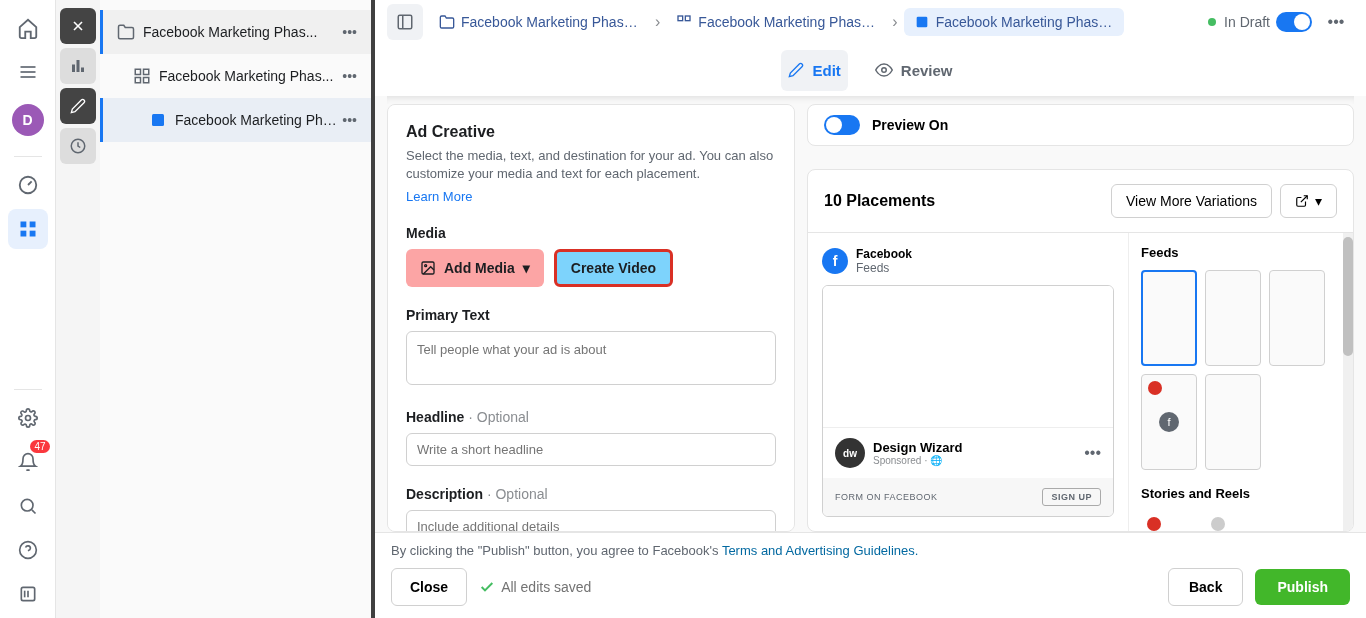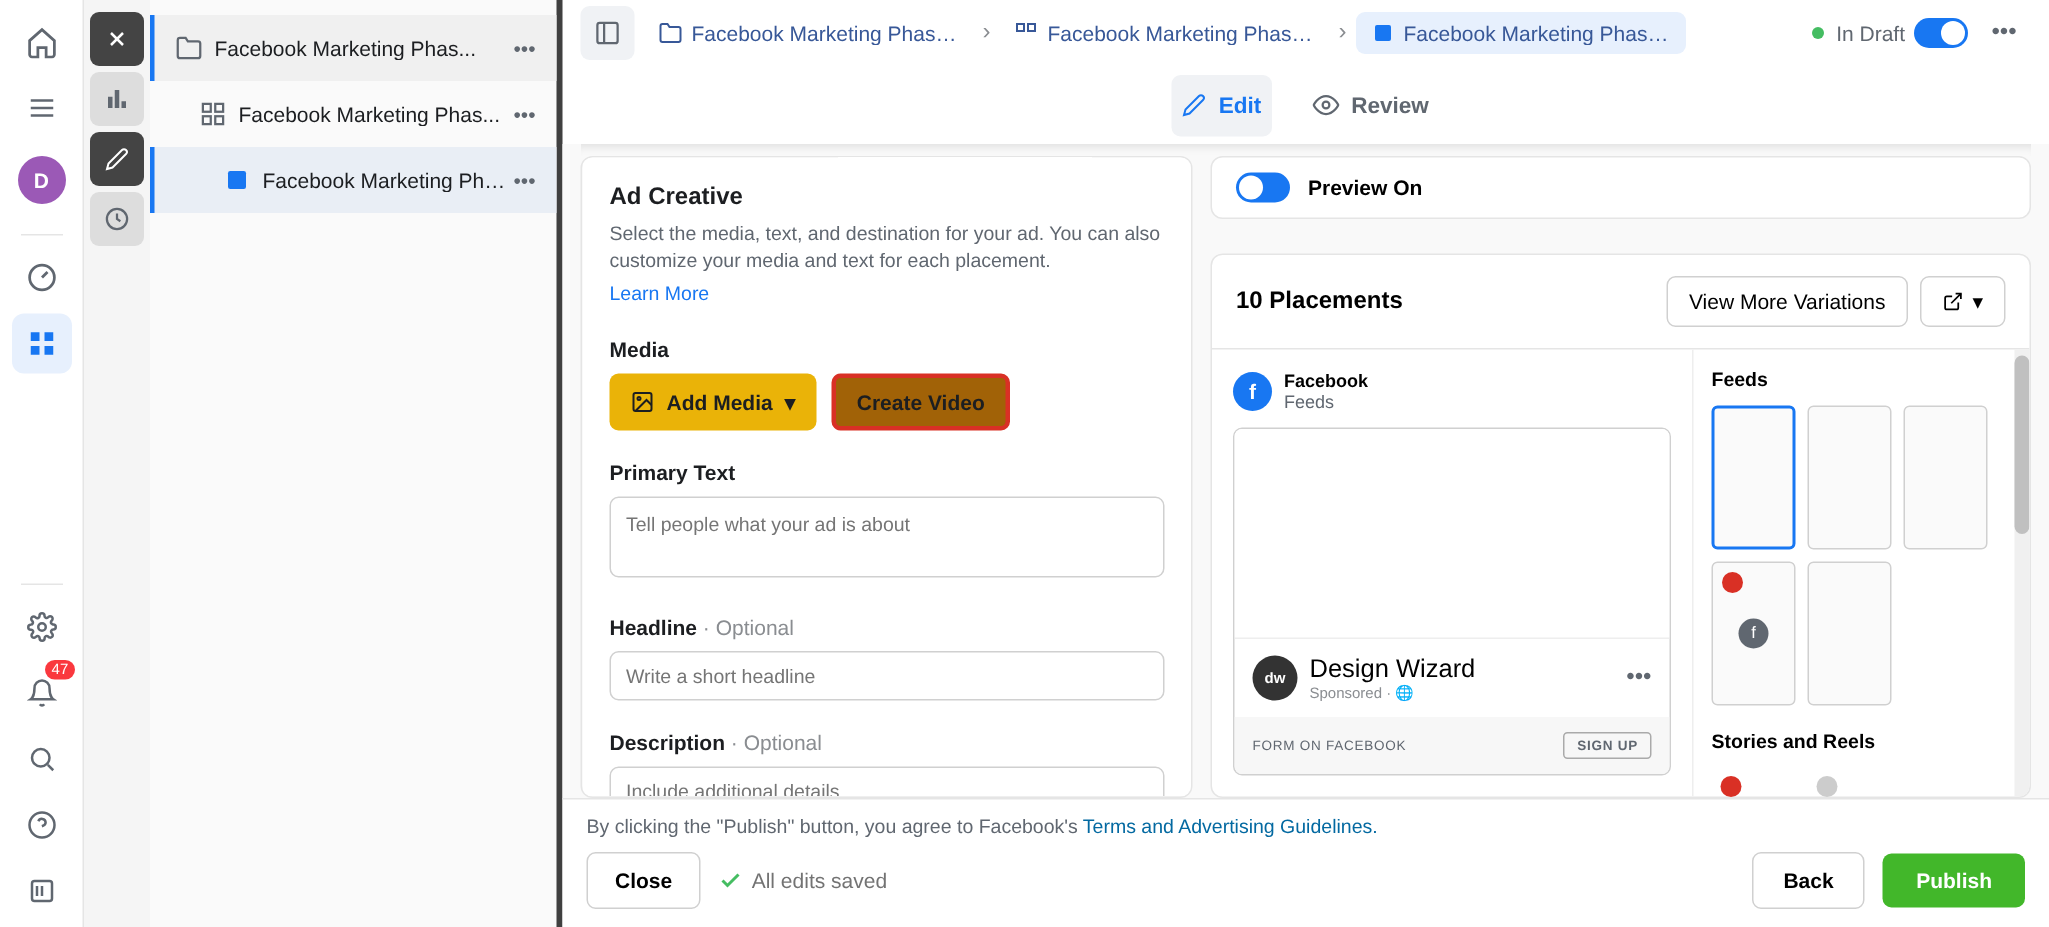--- a/index.html
+++ b/index.html
@@ -52,22 +52,22 @@
     .content { flex: 1; display: flex; gap: 12px; padding: 0 12px; overflow: hidden; position: relative; background: #f9f9f9; }
     .scroll-shadow { position: absolute; top: 0; left: 12px; right: 12px; height: 8px; box-shadow: inset 0 6px 6px -4px rgba(0,0,0,0.1); pointer-events: none; }
     
     .left-card { width: 408px; background: #fff; border: 1px solid #e5e5e5; border-radius: 8px; padding: 18px; overflow-y: auto; margin-top:8px;}
     .section-h { font-size: 16px; font-weight: bold; color: #1c1e21; margin-bottom: 6px; }
     .section-desc { font-size: 13px; color: #606770; line-height: 1.4; margin-bottom: 4px; }
     .learn { color: #1877f2; font-size: 13px; cursor: pointer; }
     .field-label { font-size: 14px; font-weight: 600; color: #1c1e21; margin-top: 20px; margin-bottom: 8px; }
     .optional { color: #8a8d91; font-weight: 400; }
     .media-row { display: flex; gap: 10px; }
-    .btn { display: flex; align-items: center; gap: 8px; padding: 8px 14px; border-radius: 6px; background: #eab308; font-size: 14px; font-weight: 600; color: #1c1e21; cursor: pointer; border: none; }
-    .btn.outlined-red { border: 3px solid #d93025; background: #a16207; align-items: flex-end; }
+    .btn { display: flex; align-items: center; gap: 8px; padding: 8px 14px; border-radius: 6px; background: #fca5a5; font-size: 14px; font-weight: 600; color: #1c1e21; cursor: pointer; border: none; }
+    .btn.outlined-red { border: 3px solid #d93025; background: #7dd3fc; align-items: flex-end; }
     .textarea { width: 100%; border: 1px solid #d0d0d0; border-radius: 6px; padding: 10px; font-size: 13px; color: #8a8d91; resize: none; font-family: inherit; }
     .textarea.tall { height: 54px; }
     .input { width: 100%; border: 1px solid #d0d0d0; border-radius: 6px; padding: 8px 10px; font-size: 13px; color: #8a8d91; }
     
     .right-panel { flex: 1; display: flex; flex-direction: column; gap: 23px; margin-top:8px; }
     .preview-bar { background: #fff; border: 1px solid #e5e5e5; border-radius: 8px; padding: 10px 16px; display: flex; align-items: center; gap: 12px; }
     .toggle-sm { width: 36px; height: 20px; border-radius: 10px; background: #1877f2; position: relative; cursor: pointer; }
     .toggle-sm::after { content: ''; position: absolute; left: 2px; top: 2px; width: 16px; height: 16px; background: #fff; border-radius: 50%; }
     .preview-label { font-size: 14px; font-weight: 600; }
     
@@ -80,21 +80,21 @@
     .mock-preview { flex: 1; padding: 14px; display: flex; flex-direction: column; }
     .mp-head { display: flex; align-items: center; gap: 8px; margin-bottom: 10px; }
     .fb-circle { width: 26px; height: 26px; border-radius: 50%; background: #1877f2; display: flex; align-items: center; justify-content: center; color: #fff; font-weight: bold; font-size: 14px; }
     .mp-name { font-size: 12px; font-weight: bold; }
     .mp-sub { font-size: 12px; color: #606770; }
     .mock-box { flex: 1; border: 1px solid #d0d0d0; border-radius: 6px; display: flex; flex-direction: column; overflow: hidden; }
     .mock-white { flex: 1; background: #fff; }
     .mock-row { padding: 10px 12px; display: flex; align-items: center; gap: 8px; border-top: 1px solid #eee; }
     .dw-circle { width: 30px; height: 30px; border-radius: 50%; background: #333; color: #fff; display: flex; align-items: center; justify-content: center; font-size: 10px; font-weight: bold; }
     .sponsor-col { flex: 1; }
-    .sponsor-name { font-size: 17px; font-weight: normal; }
+    .sponsor-name { font-size: 13px; font-weight: bold; }
     .sponsor-sub { font-size: 10px; color: #8a8d91; }
     .mock-cta { background: #f7f7f7; padding: 10px 12px; display: flex; align-items: center; justify-content: space-between; font-size: 9px; letter-spacing: 0.5px; color: #606770; }
     .signup { border: 1px solid #aaa; padding: 3px 8px; border-radius: 3px; font-size: 9px; font-weight: bold; }
     
     .thumbs { width: 215px; border-left: 1px solid #eee; padding: 12px; overflow-y: auto; }
     .thumb-scroll-track { width: 10px; background: #f0f0f0; }
     .thumb-section { font-size: 13px; font-weight: bold; margin-bottom: 10px; }
     .thumb-grid { display: flex; flex-wrap: wrap; gap: 8px; margin-bottom: 16px; }
     .thumb { width: 56px; height: 96px; border: 1px solid #d0d0d0; border-radius: 4px; background: #fafafa; display: flex; align-items: center; justify-content: center; font-size: 9px; color: #aaa; position: relative; }
     .thumb.sel { border: 2px solid #1877f2; }

